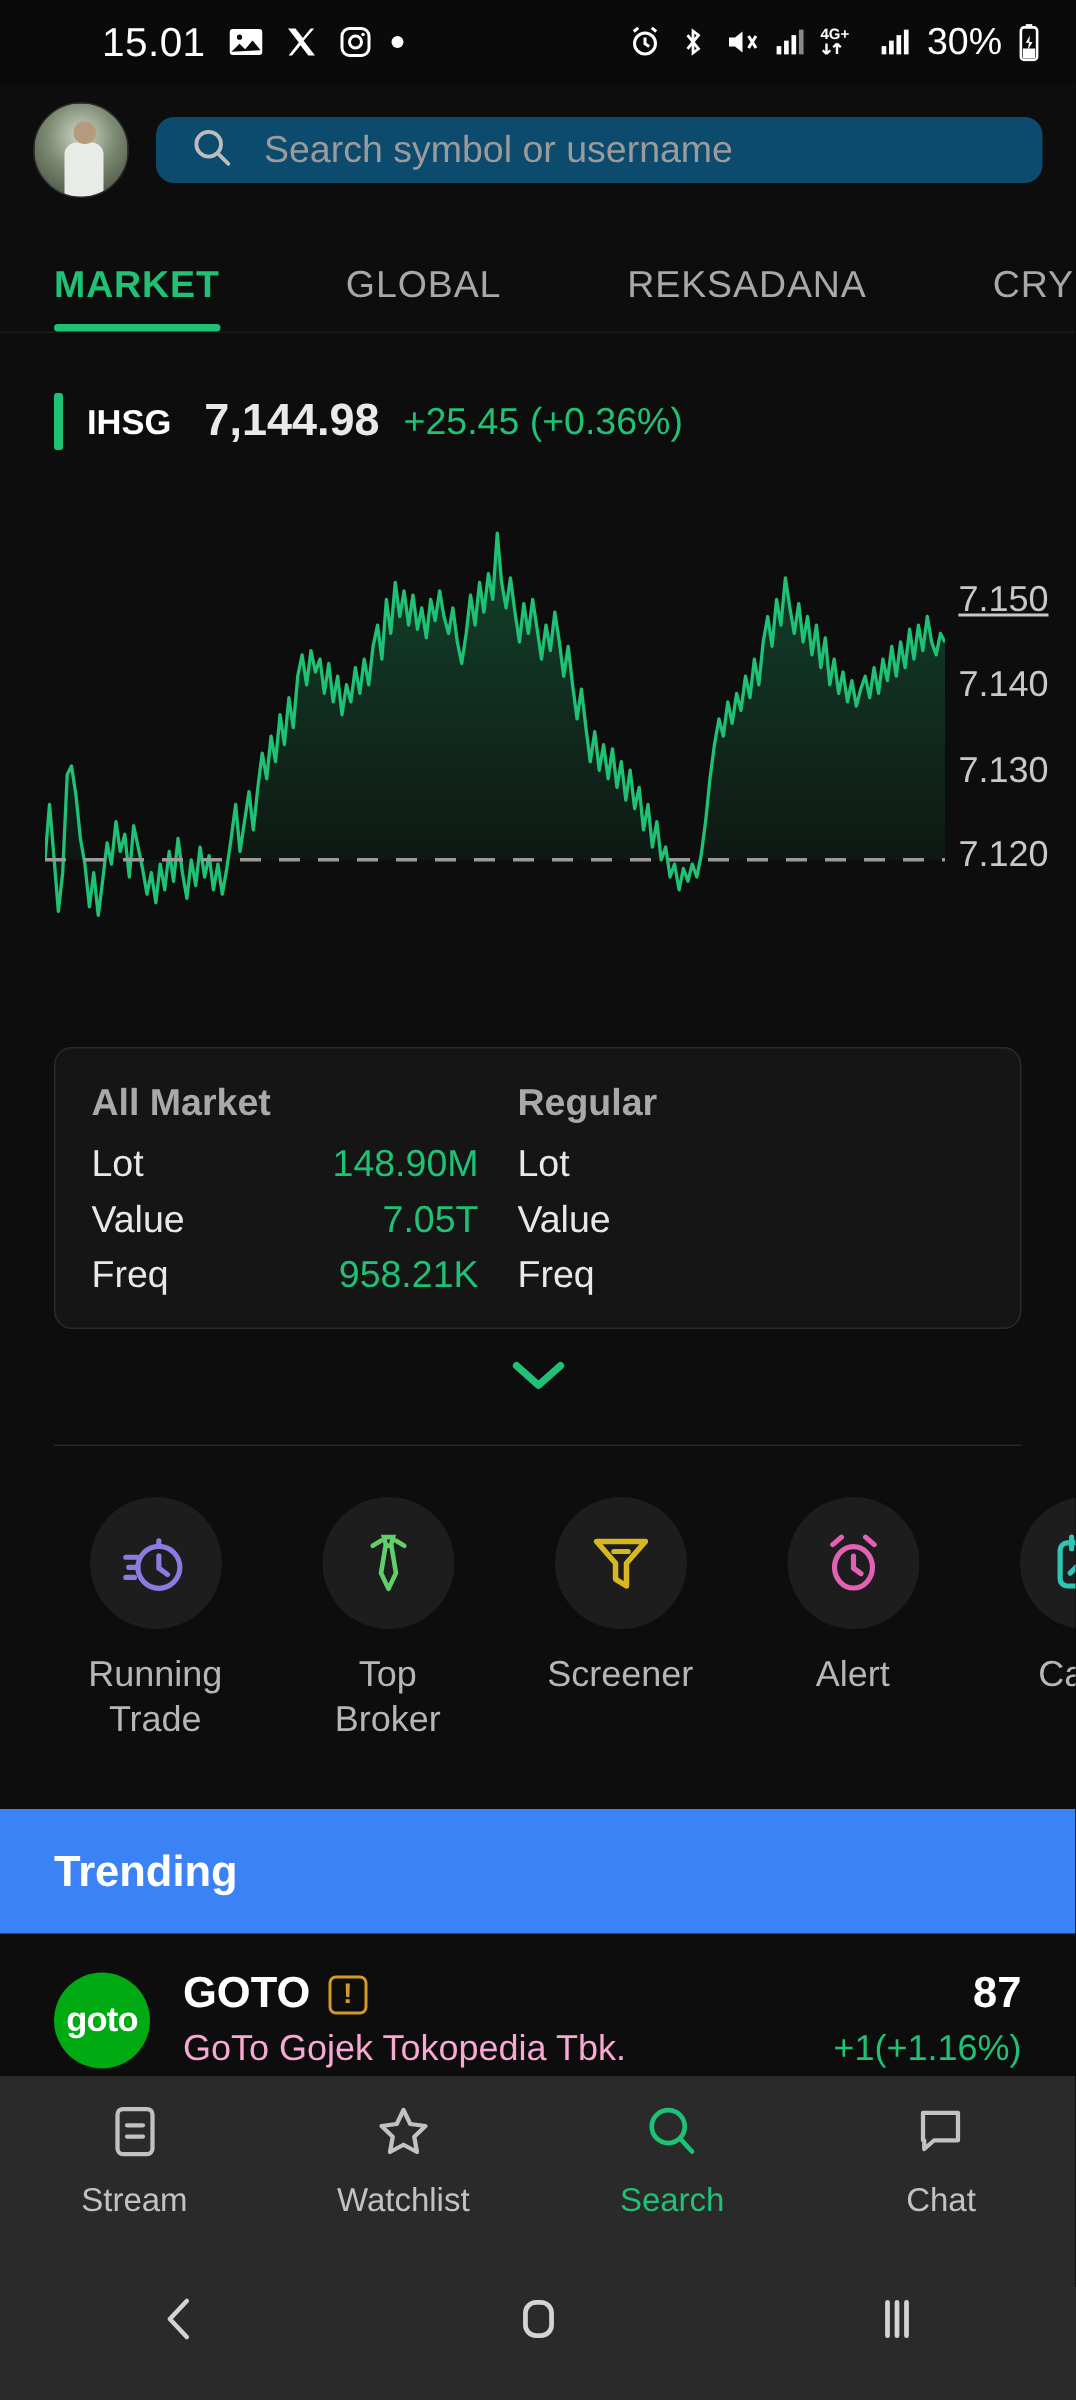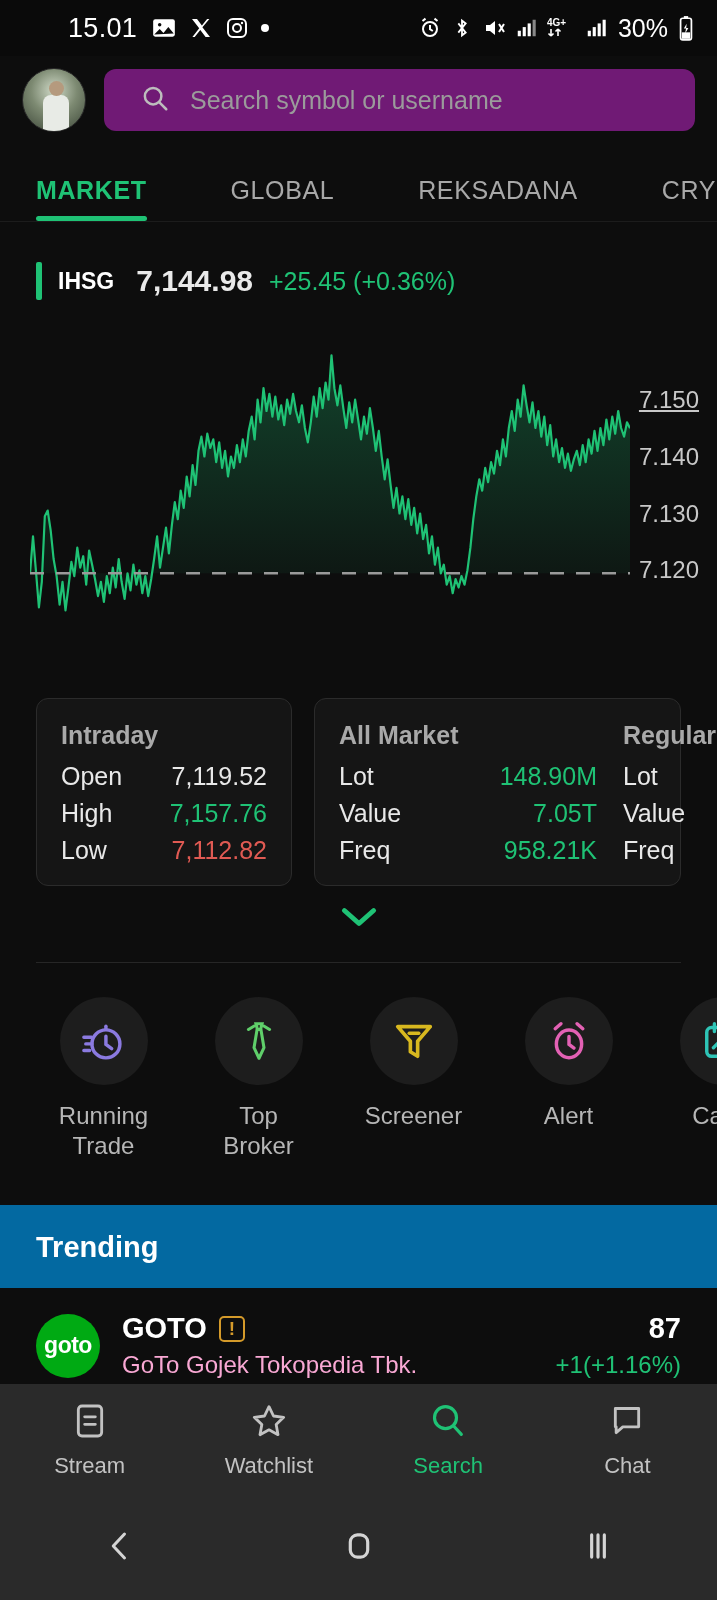--- a/index.html
+++ b/index.html
@@ -32,22 +32,22 @@
   }
   .avatar::after {
     content: ""; position: absolute; left: 20px; top: 26px; width: 26px; height: 40px;
     background: #e8ebe6; border-radius: 8px 8px 2px 2px;
   }
   .avatar::before {
     content: ""; position: absolute; left: 26px; top: 12px; width: 15px; height: 15px;
     background: #b59a7e; border-radius: 50%; z-index: 2;
   }
   .searchbar {
-    flex: 1; height: 62px; background: #701a75; border-radius: 12px;
-    display: flex; align-items: center; padding: 0 36px; gap: 20px;
+    flex: 1; height: 44px; background: #0c4a6e; border-radius: 12px;
+    display: flex; align-items: center; padding: 0 22px; gap: 20px;
   }
   .search-ph { color: #9b9b9b; font-size: 25px; }
 
   
   .tabs { display: flex; align-items: flex-end; height: 78px; padding: 0 36px; gap: 0; border-bottom: 1px solid #1c1c1c; }
   .tab {
     font-size: 25px; color: #a8a8a8; letter-spacing: .6px; padding-bottom: 16px;
     position: relative; white-space: nowrap;
   }
   .tab + .tab { margin-left: 84px; }
@@ -94,21 +94,21 @@
   
   .actions { display: flex; padding: 34px 26px 0 26px; gap: 0; }
   .action { width: 155px; flex: 0 0 155px; display: flex; flex-direction: column; align-items: center; }
   .action-circle {
     width: 88px; height: 88px; border-radius: 50%; background: #1d1d1d;
     display: flex; align-items: center; justify-content: center;
   }
   .action-label { margin-top: 16px; color: #b6b6b6; font-size: 24px; text-align: center; line-height: 1.25; white-space: pre-line; }
 
   
-  .trending-head { background: #0369a1; margin-top: 44px; padding: 26px 36px 24px 36px; }
+  .trending-head { background: #3b82f6; margin-top: 44px; padding: 26px 36px 24px 36px; }
   .trending-title { color: #fff; font-size: 29px; font-weight: 700; }
   .trend-row { display: flex; align-items: center; padding: 24px 36px 0 36px; gap: 22px; }
   .logo-goto {
     width: 64px; height: 64px; border-radius: 50%; background: #00aa13;
     display: flex; align-items: center; justify-content: center; flex: 0 0 64px;
   }
   .logo-goto span { color: #fff; font-size: 23px; font-weight: 700; letter-spacing: -.5px; }
   .trend-mid { flex: 1; min-width: 0; }
   .trend-sym-line { display: flex; align-items: center; gap: 12px; }
   .trend-sym { color: #fff; font-size: 29px; font-weight: 700; }
@@ -260,35 +260,20 @@
     </svg>
     <div class="yaxis" id="yaxis">
         <div class="ytick" style="top: 234.4px;">7.120</div>
         <div class="ytick" style="top: 177.5px;">7.130</div>
         <div class="ytick" style="top: 120.5px;">7.140</div>
         <div class="ytick" style="top: 63.6px; text-decoration: underline;">7.150</div>
       </div>
   </div>
 
   <div class="cards">
-    <div class="card intraday">
-      <div class="card-title">Intraday</div>
-      <div class="stat">
-        <span class="stat-k">Open</span>
-        <span class="stat-v">7,119.52</span>
-      </div>
-      <div class="stat">
-        <span class="stat-k">High</span>
-        <span class="stat-v v-up">7,157.76</span>
-      </div>
-      <div class="stat">
-        <span class="stat-k">Low</span>
-        <span class="stat-v v-down">7,112.82</span>
-      </div>
-    </div>
 
     <div class="card market">
       <div class="mkt-col">
         <div class="card-title">All Market</div>
         <div class="stat">
           <span class="stat-k">Lot</span>
           <span class="stat-v v-up">148.90M</span>
         </div>
         <div class="stat">
           <span class="stat-k">Value</span>

